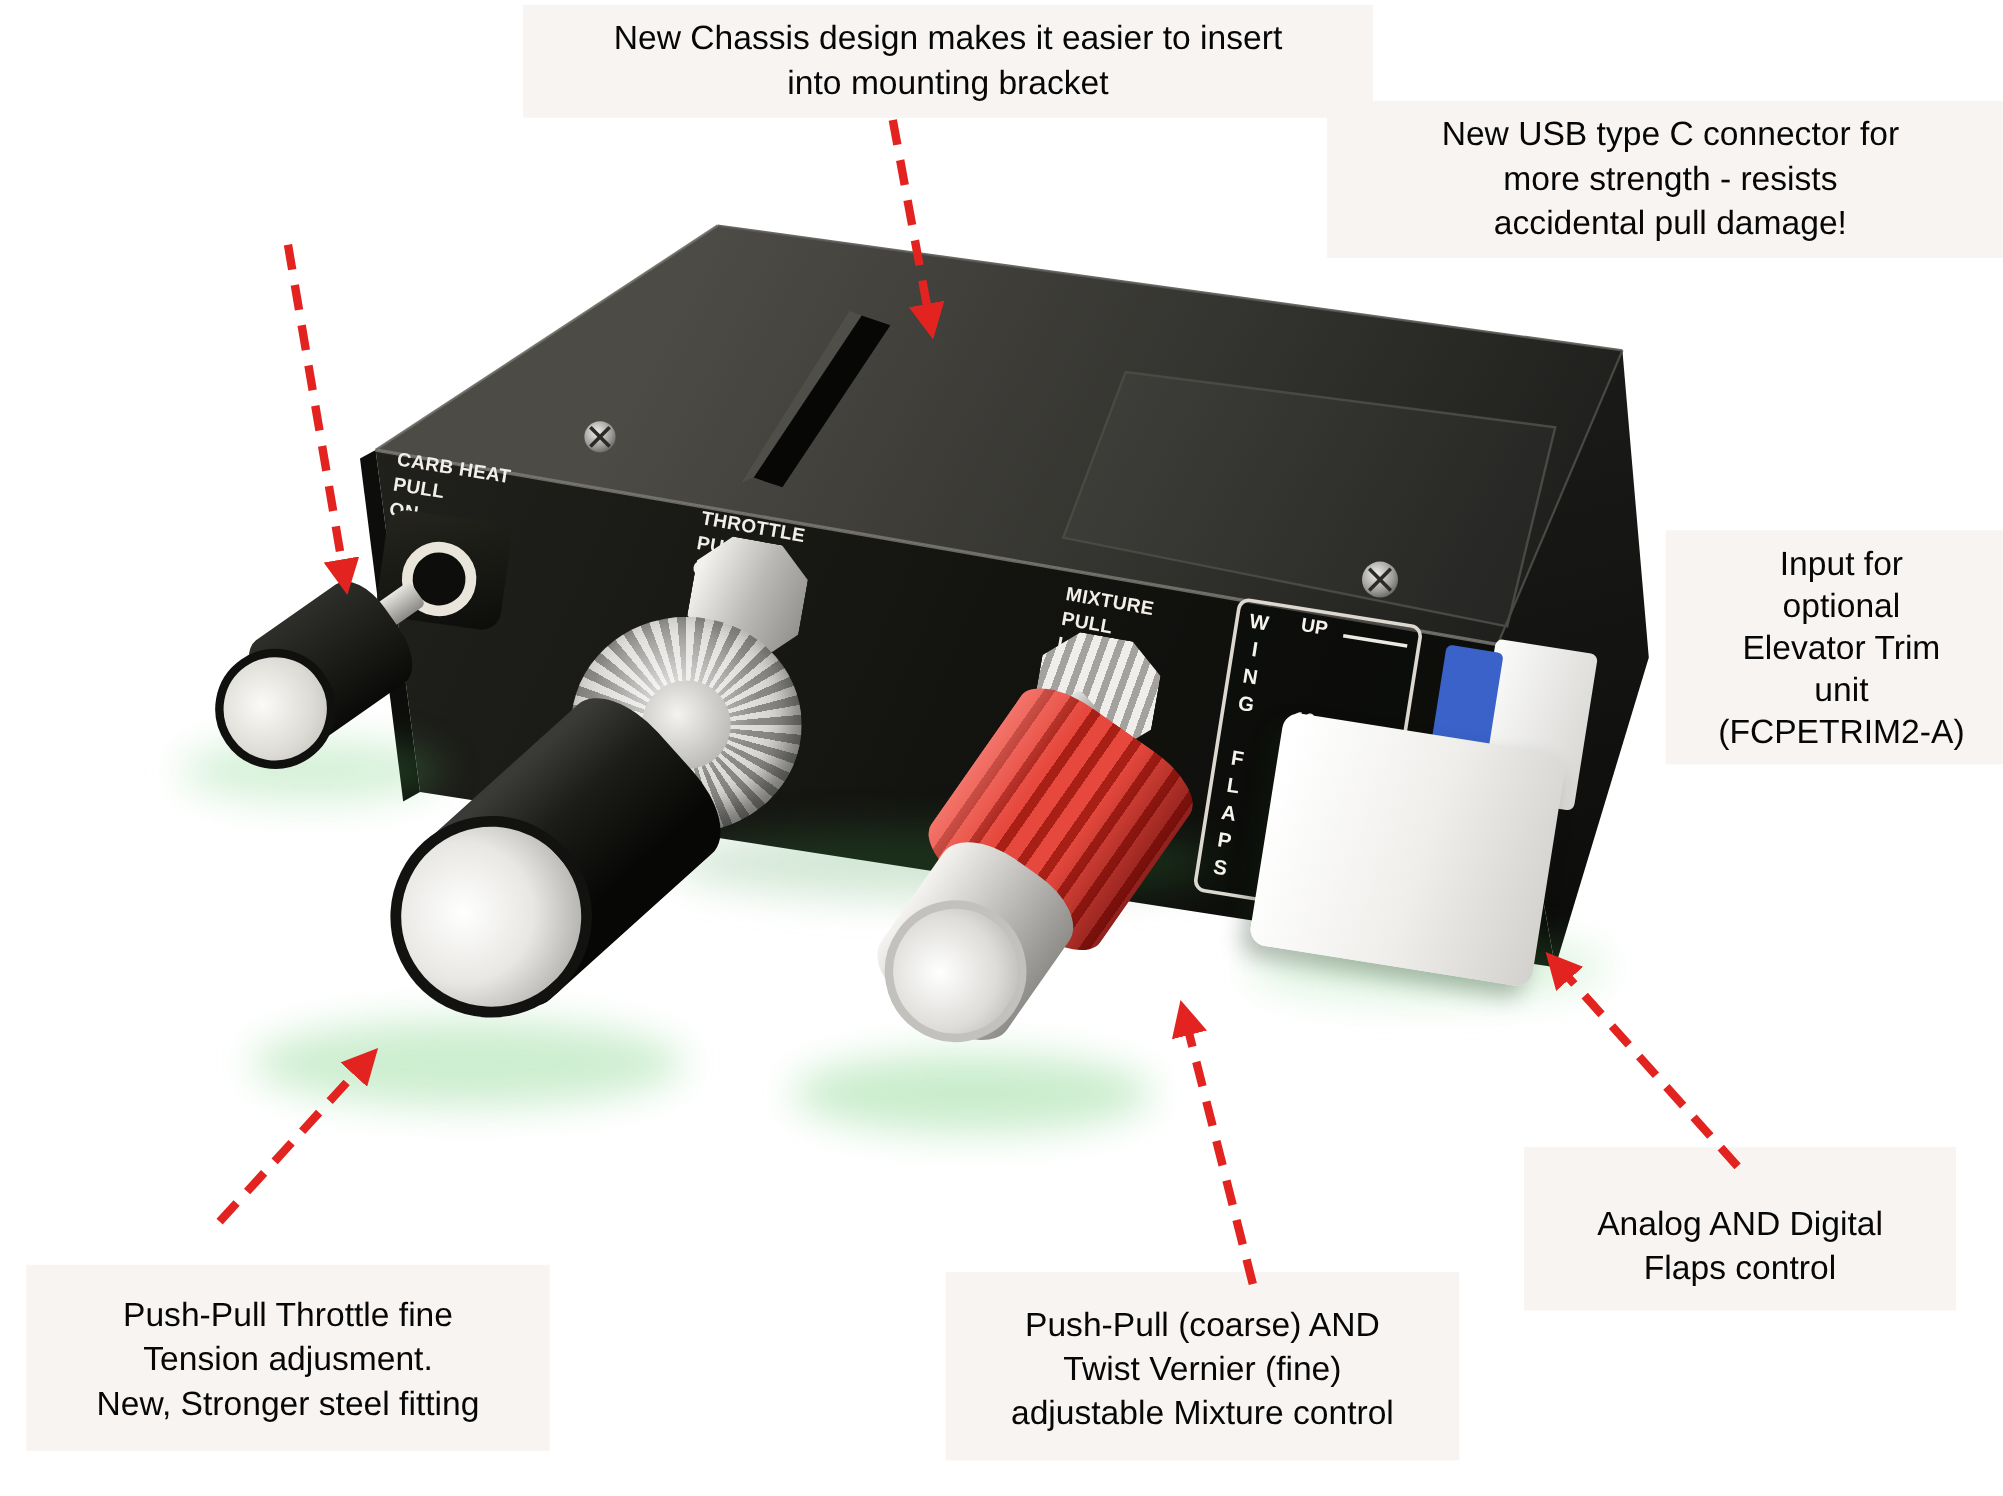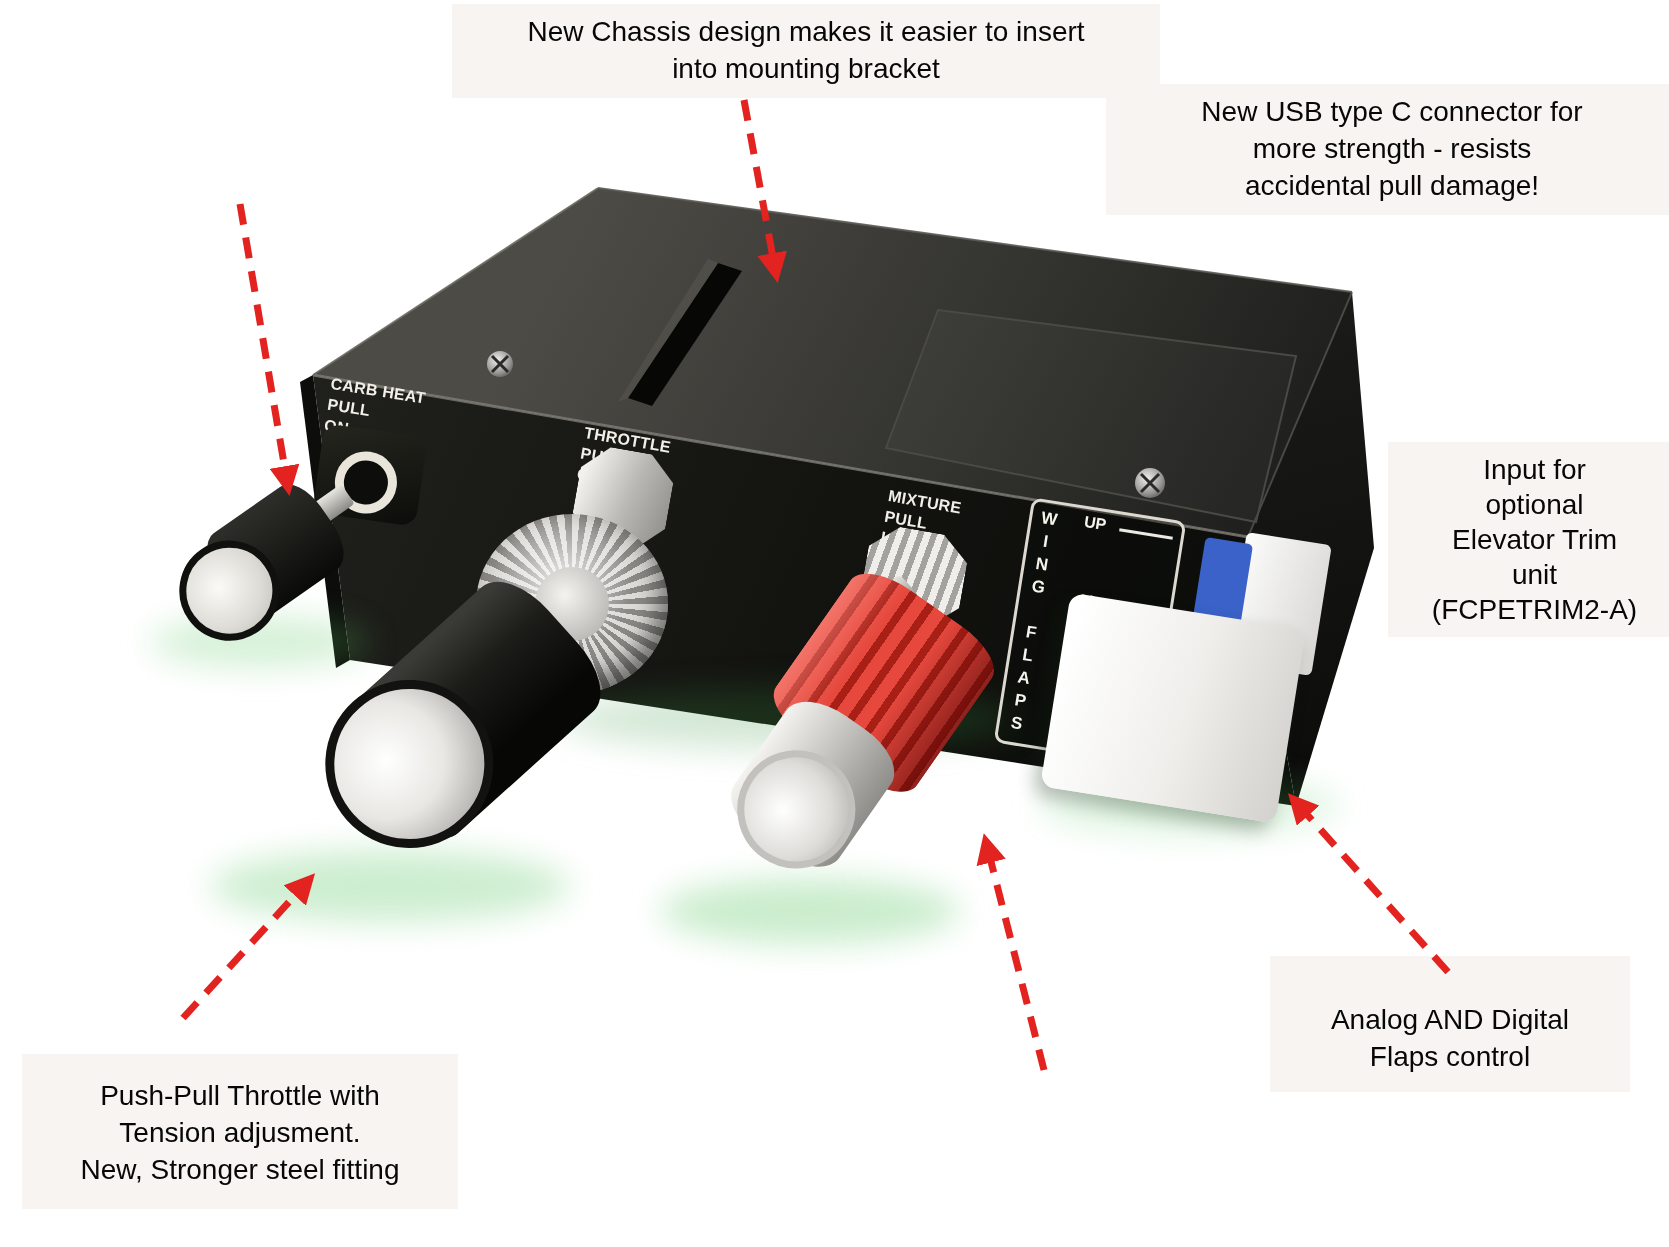--- a/index.html
+++ b/index.html
@@ -6,21 +6,21 @@
   #stage{
     position:relative;width:1669px;height:1247px;overflow:hidden;background:#ffffff;
     font-family:"Liberation Sans","DejaVu Sans",sans-serif;
   }
   
   .note{
     position:absolute;background:#f7f4f2;color:#070707;
     font-size:28px;line-height:1.32;text-align:center;
     white-space:pre-line;padding:10px 6px;z-index:8;
   }
-  #note-chassis{left:452px;top:4px;width:696px;}
+  #note-chassis{left:436px;top:4px;width:696px;}
   #note-carb{left:46px;top:94px;width:440px;}
   #note-usb{left:1106px;top:84px;width:560px;}
   #note-trim{left:1388px;top:442px;width:281px;line-height:1.25;}
   #note-flaps{left:1270px;top:956px;width:348px;padding-top:46px;padding-bottom:16px;}
   #note-mixture{left:788px;top:1060px;width:416px;padding-top:26px;padding-bottom:20px;}
   #note-throttle{left:22px;top:1054px;width:424px;padding-top:24px;padding-bottom:20px;}
 
   
   #device-svg,#arrow-svg{position:absolute;left:0;top:0;pointer-events:none;}
   #device-svg{z-index:1;}
@@ -250,21 +250,24 @@
   <div class="note" id="note-usb">New USB type C connector for
 more strength - resists
 accidental pull damage!</div>
   <div class="note" id="note-trim">Input for
 optional
 Elevator Trim
 unit
 (FCPETRIM2-A)</div>
   <div class="note" id="note-flaps">Analog AND Digital
 Flaps control</div>
-  <div class="note" id="note-throttle">Push-Pull Throttle with
+  <div class="note" id="note-mixture">Push-Pull (coarse) AND
+Twist Vernier (fine)
+adjustable Mixture control</div>
+  <div class="note" id="note-throttle">Push-Pull Throttle fine
 Tension adjusment.
 New, Stronger steel fitting</div>
 
   <svg id="arrow-svg" width="1669" height="1247" viewBox="0 0 1669 1247">
     <defs>
       <marker id="ah" viewBox="0 0 10 10" refX="7" refY="5" markerWidth="4.3" markerHeight="4.3" orient="auto-start-reverse">
         <path d="M0,0 L10,5 L0,10 z" fill="#e2231f"></path>
       </marker>
     </defs>
     <line x1="744" y1="100" x2="776" y2="274" stroke="#e2231f" stroke-width="7" stroke-dasharray="21 13" marker-end="url(#ah)"></line>

